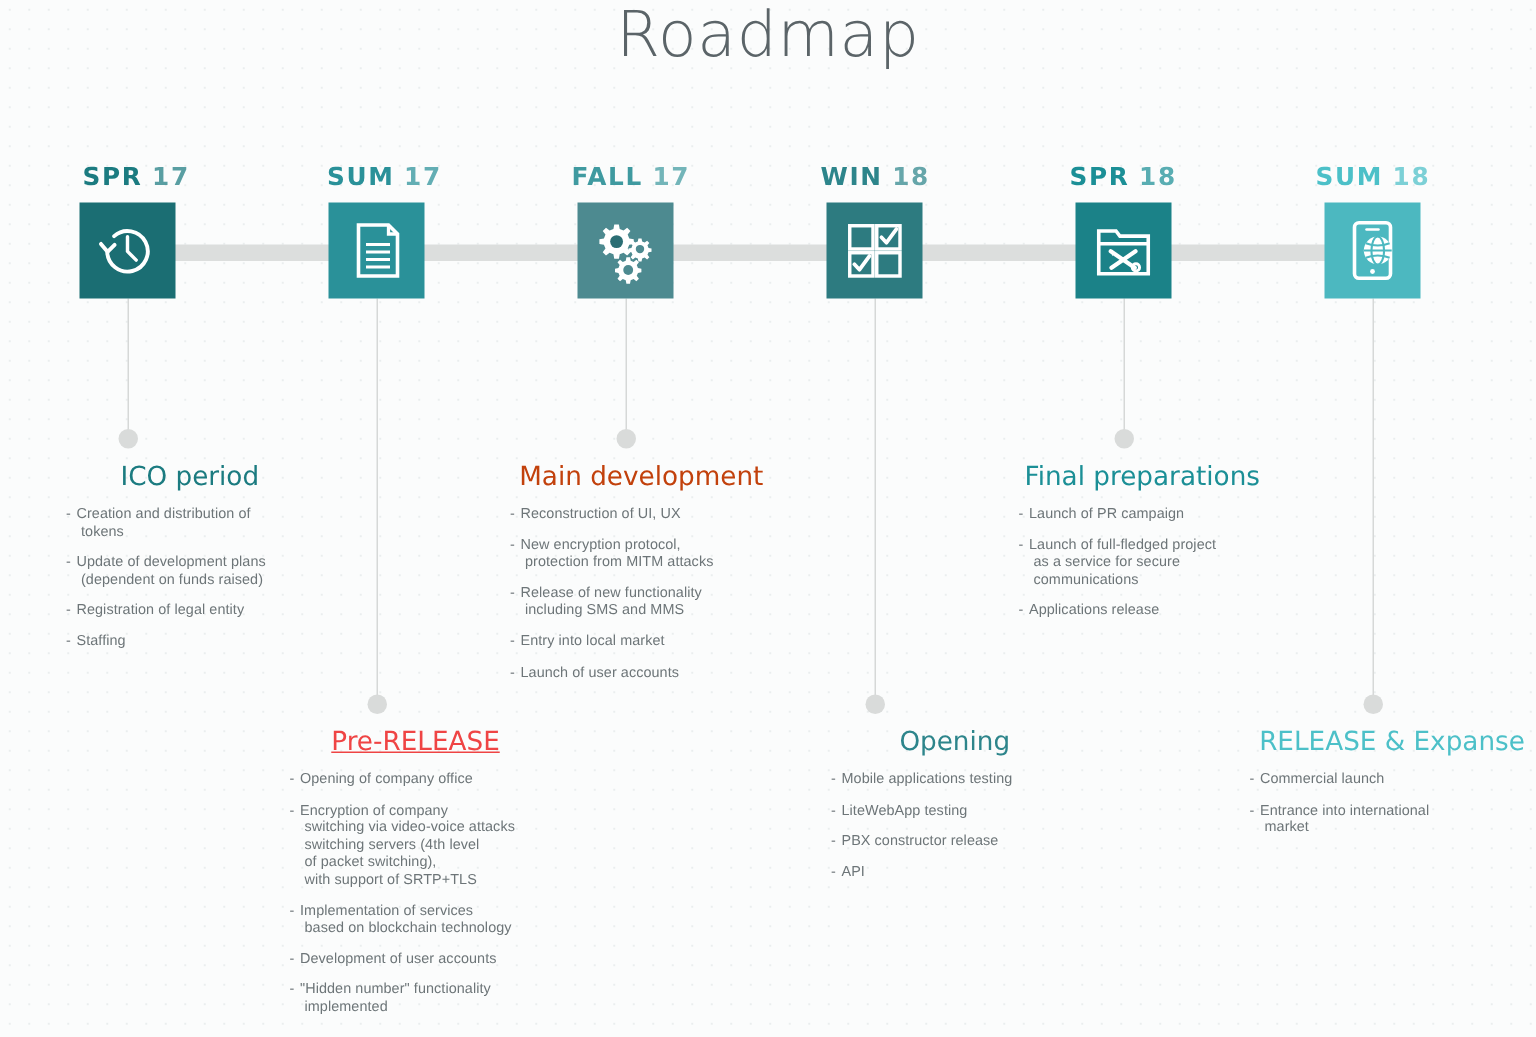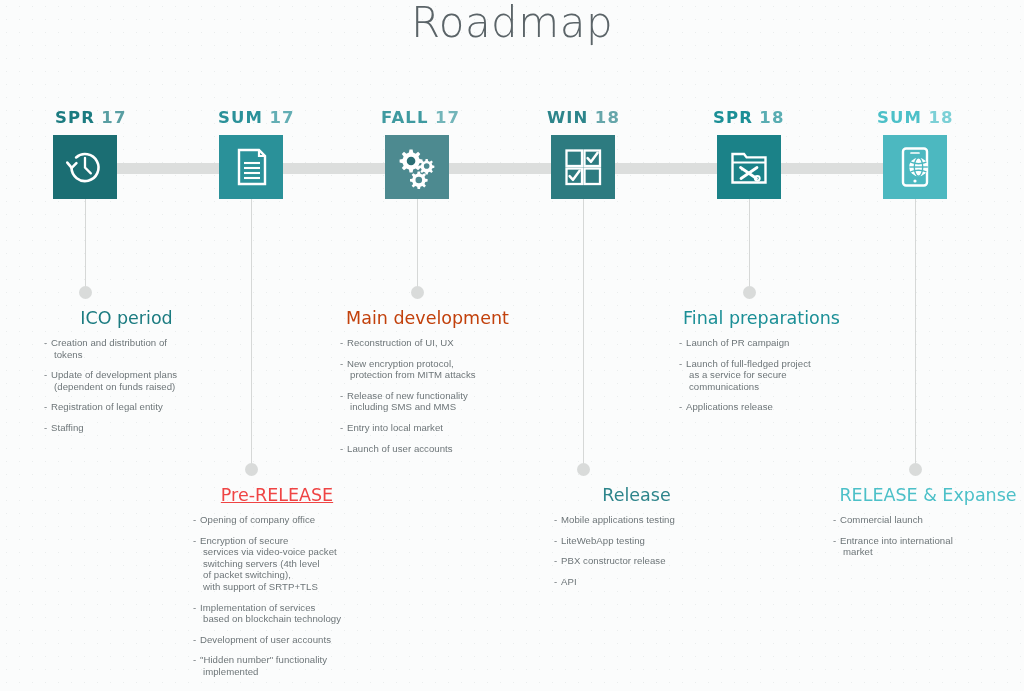--- a/index.html
+++ b/index.html
@@ -147,21 +147,21 @@
       </g>
     </svg>
       </div>
     </div>
     <div class="connector" style="left: 251px; top: 199px; height: 270px;"></div>
     <div class="connector-dot" style="left: 245.2px; top: 463px;"></div>
     <div class="text-block" style="left: 193px; top: 485px; width: 168px;">
       <div class="block-heading" style="color: #ef4444; text-align: center; text-decoration: underline;">Pre-RELEASE</div>
       <ul class="bullet-list">
         <li><span>Opening of company office</span></li>
-        <li><span>Encryption of secure</span><span class="cont">services via video-voice packet</span><span class="cont">switching servers (4th level</span><span class="cont">of packet switching),</span><span class="cont">with support of SRTP+TLS</span></li>
+        <li><span>Encryption of company</span><span class="cont">switching via video-voice attacks</span><span class="cont">switching servers (4th level</span><span class="cont">of packet switching),</span><span class="cont">with support of SRTP+TLS</span></li>
         <li><span>Implementation of services</span><span class="cont">based on blockchain technology</span></li>
         <li><span>Development of user accounts</span></li>
         <li><span>"Hidden number" functionality</span><span class="cont">implemented</span></li>
       </ul>
     </div>
     <div class="period-label" style="left: 381px;"><span class="period-season" style="color: rgb(63, 154, 160);">FALL</span> <span class="period-year" style="color: rgb(63, 154, 160); opacity: 0.72;">17</span></div>
     <div class="icon-tile" style="left: 385px; background: rgb(77, 138, 144);">
       <div style="padding: 8px;">
     <svg viewBox="0 0 48 48" width="48" height="48">
       <g fill="#fff">
@@ -196,21 +196,21 @@
       <rect x="7.5" y="25.5" width="15.5" height="15.5" fill="none" stroke="#fff" stroke-width="2.3"></rect>
       <rect x="25.5" y="25.5" width="15.5" height="15.5" fill="none" stroke="#fff" stroke-width="2.3"></rect>
       <path d="M28.6 15.2 l3.4 3.6 6.6-9.1" fill="none" stroke="#fff" stroke-width="2.5" stroke-linecap="round" stroke-linejoin="round"></path>
       <path d="M10.6 33.2 l3.4 3.6 6.6-9.1" fill="none" stroke="#fff" stroke-width="2.5" stroke-linecap="round" stroke-linejoin="round"></path>
     </svg>
       </div>
     </div>
     <div class="connector" style="left: 583px; top: 199px; height: 270px;"></div>
     <div class="connector-dot" style="left: 577.2px; top: 463px;"></div>
     <div class="text-block" style="left: 554px; top: 485px; width: 165px;">
-      <div class="block-heading" style="color: rgb(45, 133, 139); text-align: center;">Release</div>
+      <div class="block-heading" style="color: rgb(45, 133, 139); text-align: center;">Opening</div>
       <ul class="bullet-list">
         <li><span>Mobile applications testing</span></li>
         <li><span>LiteWebApp testing</span></li>
         <li><span>PBX constructor release</span></li>
         <li><span>API</span></li>
       </ul>
     </div>
     <div class="period-label" style="left: 713px;"><span class="period-season" style="color: rgb(27, 143, 150);">SPR</span> <span class="period-year" style="color: rgb(27, 143, 150); opacity: 0.72;">18</span></div>
     <div class="icon-tile" style="left: 717px; background: rgb(27, 130, 136);">
       <div style="padding: 8px;">

